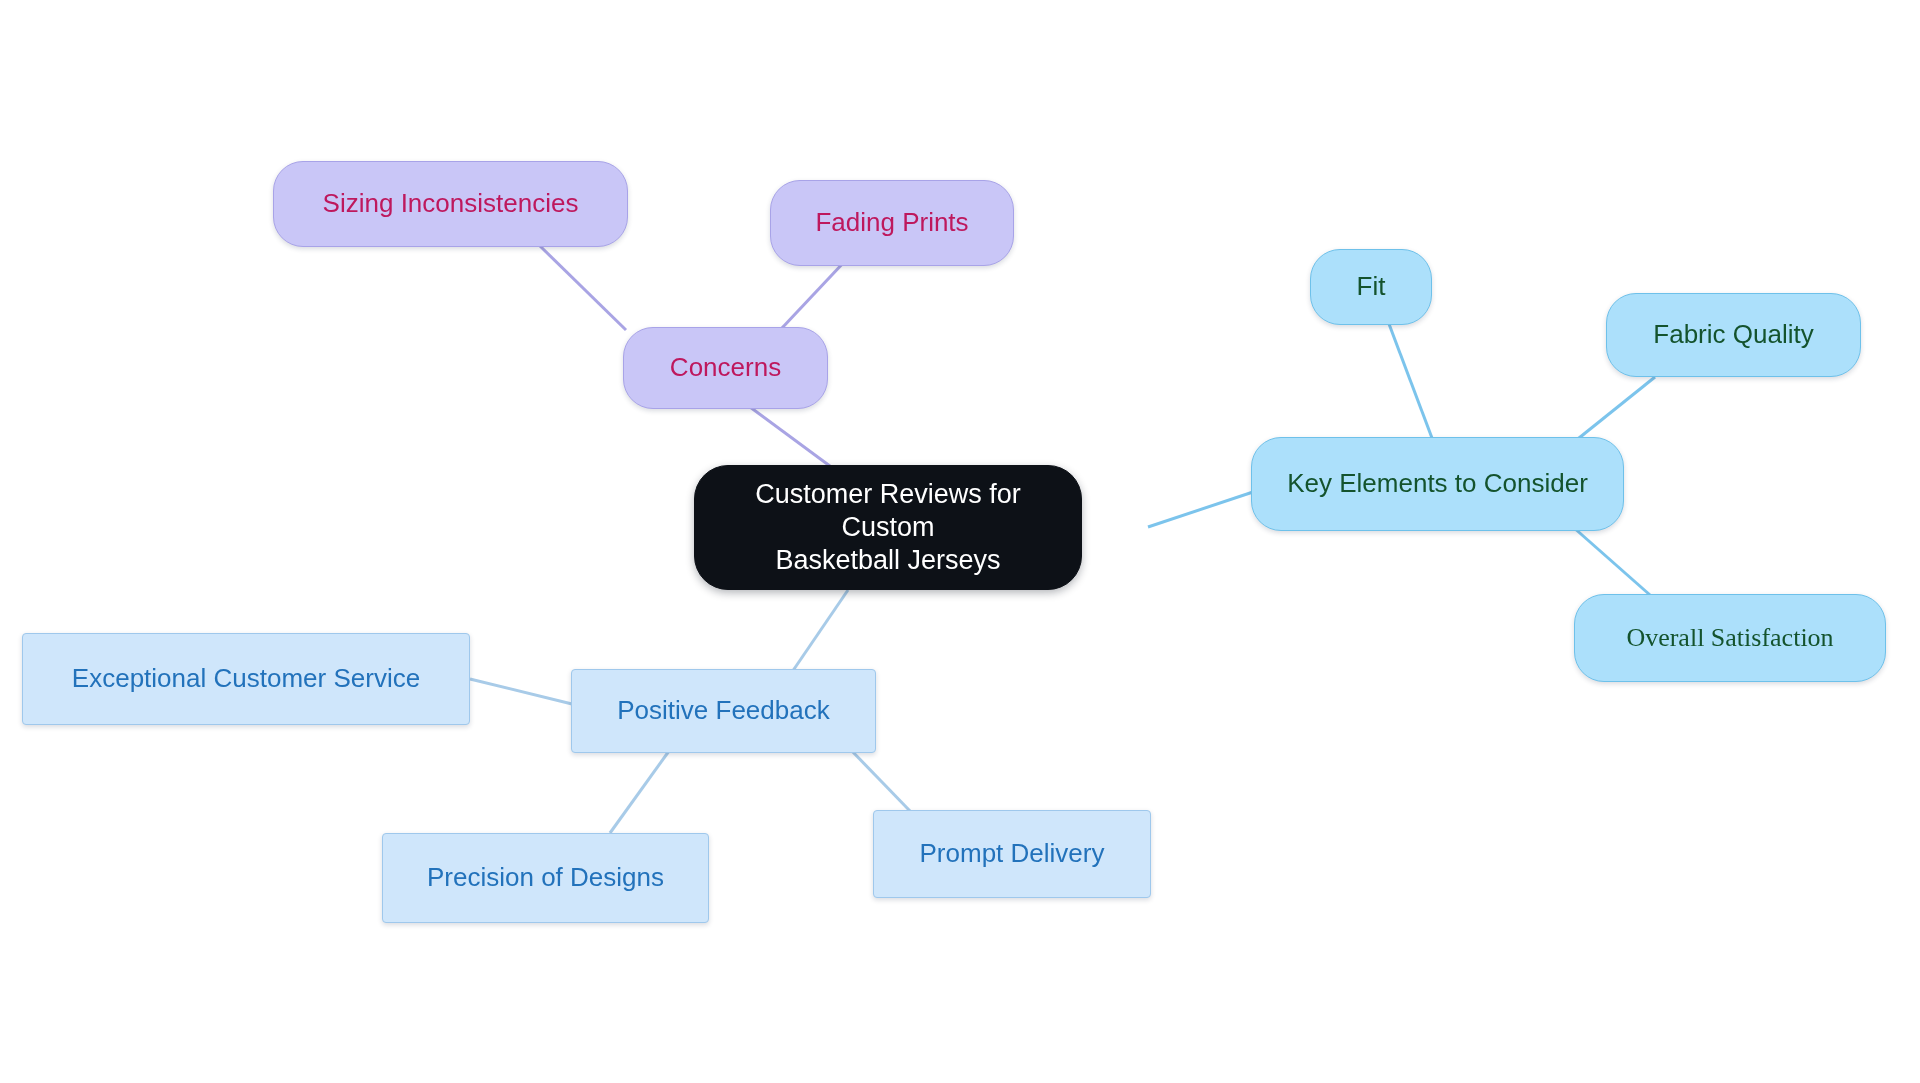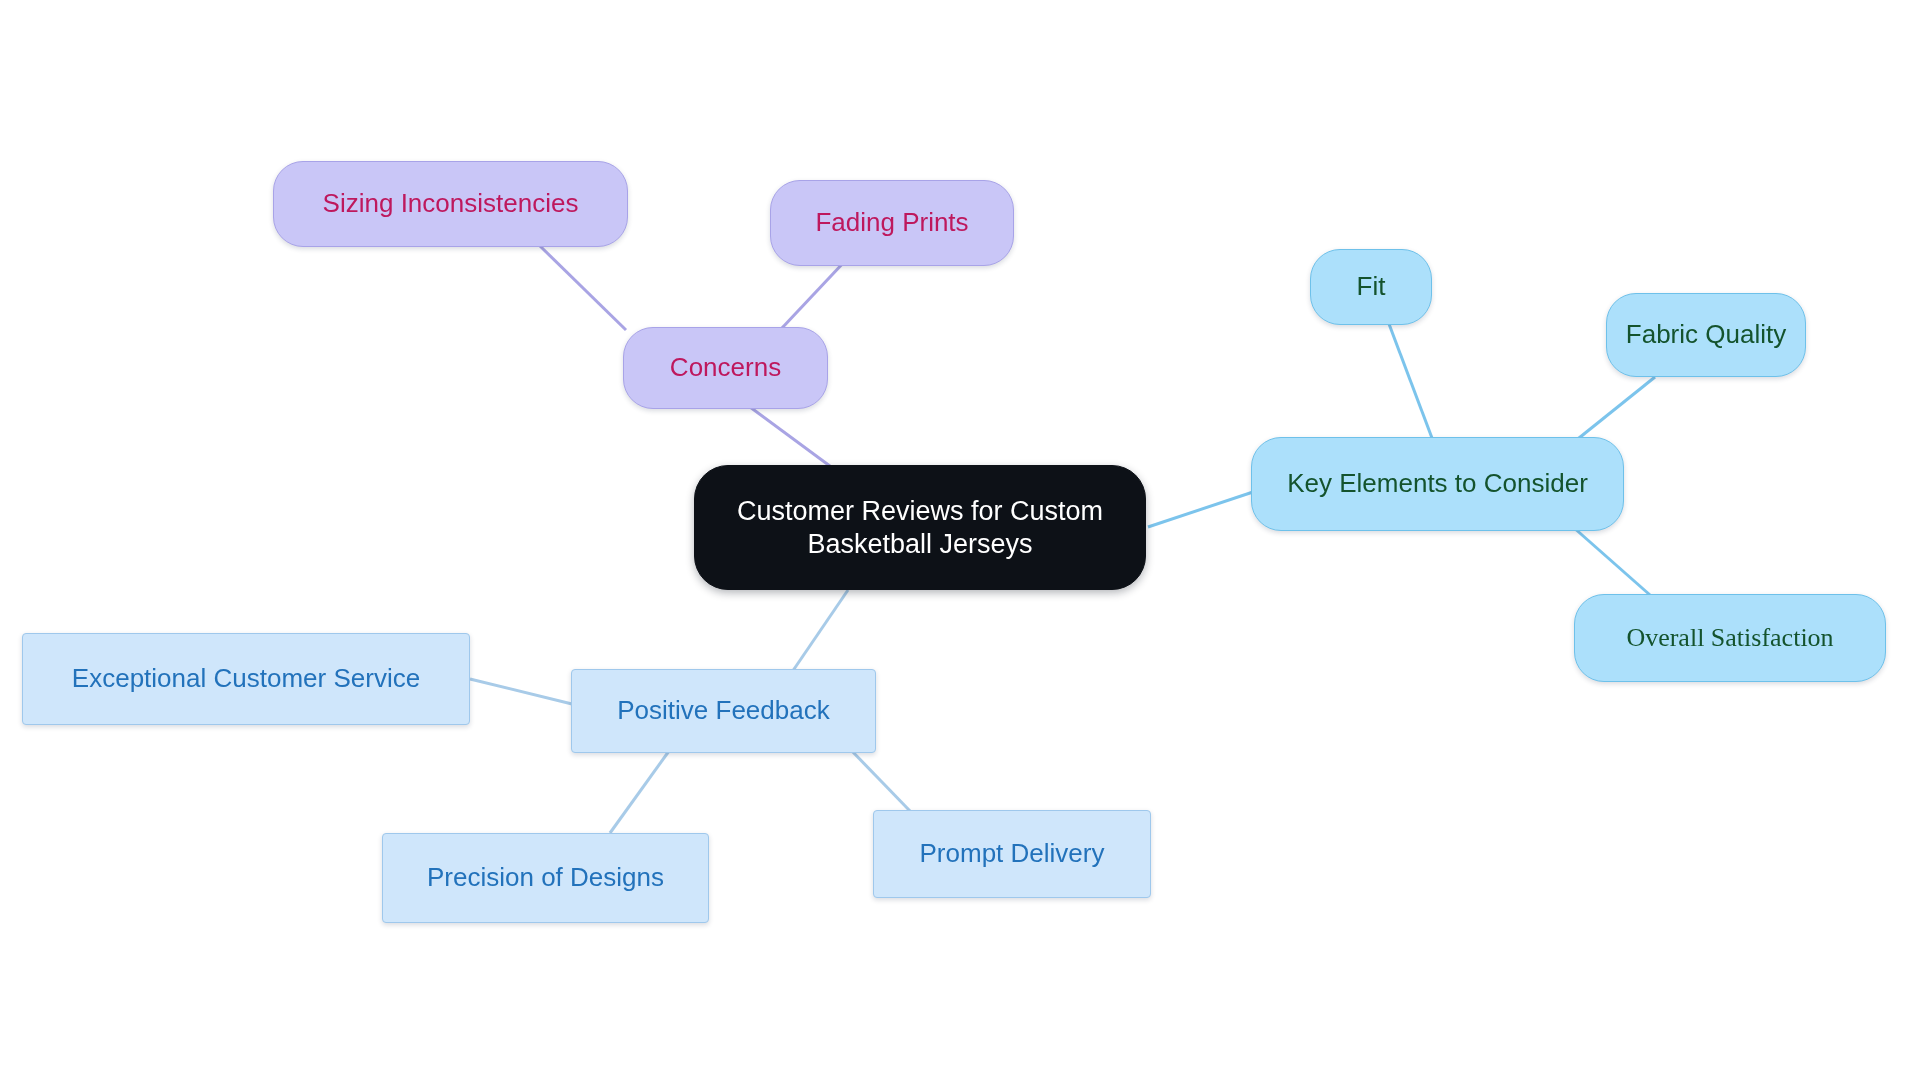--- a/index.html
+++ b/index.html
@@ -105,21 +105,21 @@
 
     <line x1="848" y1="590" x2="790" y2="675" stroke="#a8cbe8" stroke-width="3"></line>
 
     <line x1="572" y1="704" x2="470" y2="679" stroke="#a8cbe8" stroke-width="3"></line>
 
     <line x1="669" y1="751" x2="610" y2="833" stroke="#a8cbe8" stroke-width="3"></line>
 
     <line x1="849" y1="748" x2="910" y2="811" stroke="#a8cbe8" stroke-width="3"></line>
   </svg>
 
-  <div class="node root" style="left:694px; top:465px; width:452px; height:125px;">
+  <div class="node root" style="left:694px; top:465px; width:388px; height:125px;">
     <span class="node-label">Customer Reviews for Custom
 Basketball Jerseys</span>
   </div>
 
   <div class="node lavender" style="left:611px; top:327px; width:205px; height:82px;margin-left:12px;">
     <span class="node-label">Concerns</span>
   </div>
 
   <div class="node lavender" style="left:273px; top:161px; width:355px; height:86px;">
     <span class="node-label">Sizing Inconsistencies</span>
@@ -130,21 +130,21 @@
   </div>
 
   <div class="node sky" style="left:1251px; top:437px; width:373px; height:94px;">
     <span class="node-label">Key Elements to Consider</span>
   </div>
 
   <div class="node sky" style="left:1310px; top:249px; width:122px; height:76px;">
     <span class="node-label">Fit</span>
   </div>
 
-  <div class="node sky" style="left:1606px; top:293px; width:200px; height:84px;justify-content:center;">
+  <div class="node sky" style="left:1606px; top:293px; width:255px; height:84px;justify-content:center;">
     <span class="node-label">Fabric Quality</span>
   </div>
 
   <div class="node sky" style="left:1574px; top:594px; width:312px; height:88px;font-family:Liberation Serif, serif;">
     <span class="node-label">Overall Satisfaction</span>
   </div>
 
   <div class="node pale" style="left:571px; top:669px; width:305px; height:84px;">
     <span class="node-label">Positive Feedback</span>
   </div>

